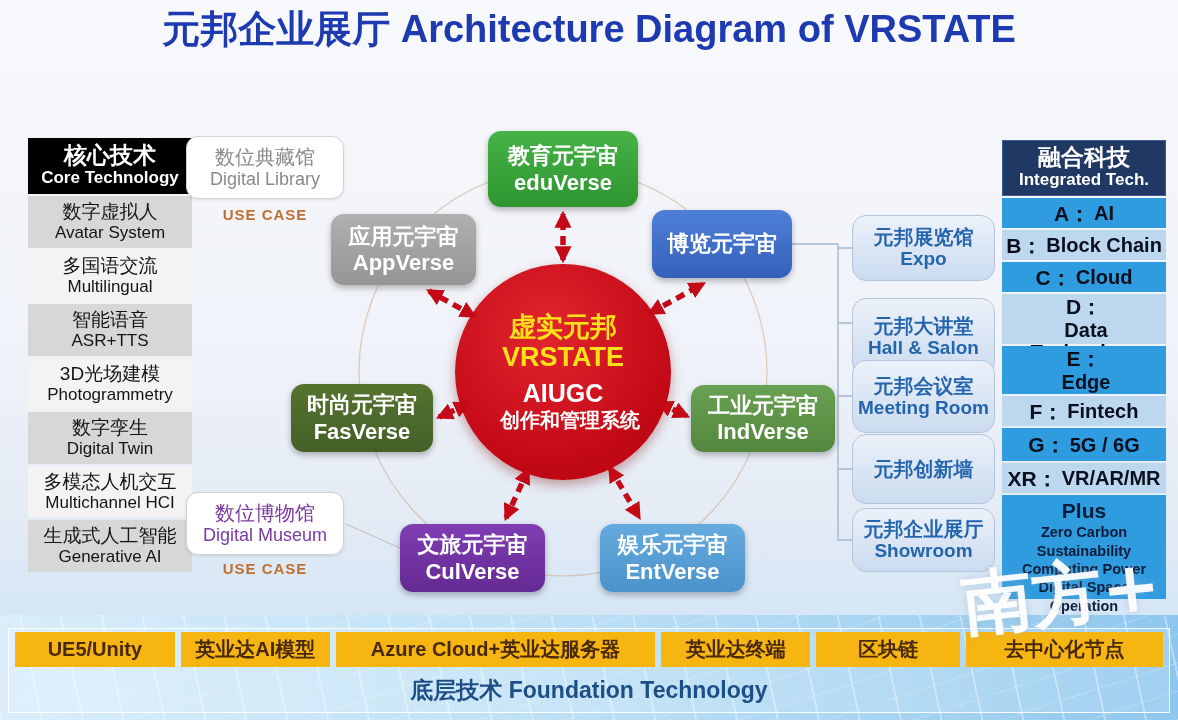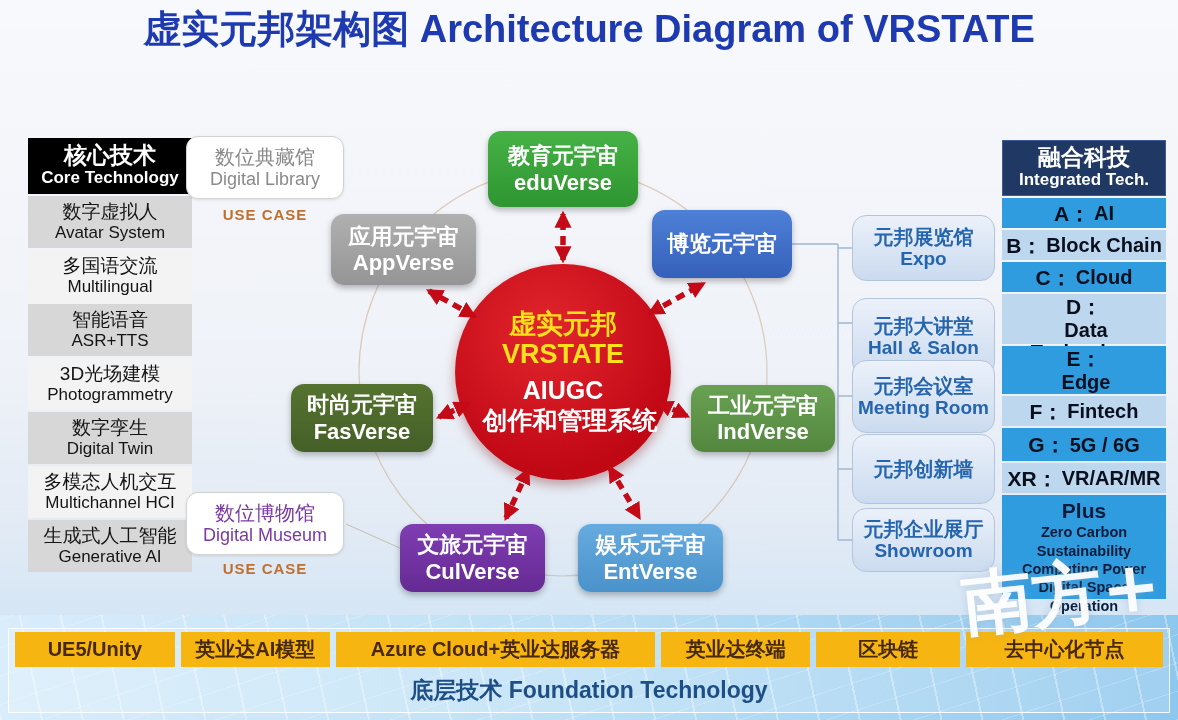--- a/index.html
+++ b/index.html
@@ -48,35 +48,35 @@
 
   
   .hub { position:absolute; left:455px; top:264px; width:216px; height:216px; border-radius:50%;
     background:radial-gradient(circle at 42% 32%, #e2262e 0%, #c00714 72%);
     box-shadow:0 5px 12px rgba(120,0,0,0.35);
     display:flex; flex-direction:column; align-items:center; justify-content:center;
     text-align:center; z-index:2; }
   .hub .l1 { color:#ffe11a; font-size:27px; font-weight:bold; line-height:1.12; }
   .hub .l2 { color:#ffe11a; font-size:27px; font-weight:bold; line-height:1.12; }
   .hub .l3 { color:#fff; font-size:25px; font-weight:bold; margin-top:8px; line-height:1.1; }
-  .hub .l4 { color:#fff; font-size:25px; font-weight:bold; line-height:1.2;margin-left:14px; }
+  .hub .l4 { color:#fff; font-size:20px; font-weight:bold; line-height:1.2;margin-left:14px; }
 
   
   .verse { position:absolute; border-radius:13px; color:#fff; text-align:center; font-weight:bold;
     display:flex; flex-direction:column; justify-content:center; z-index:2;
     box-shadow:0 3px 6px rgba(0,0,0,0.28); }
   .verse .zh { font-size:22px; line-height:1.2; }
   .verse .en { font-size:22px; line-height:1.15; }
   .v-edu  { left:488px; top:131px; width:150px; height:76px; background:linear-gradient(180deg,#46b246,#2e9530); }
   .v-expo { left:652px; top:210px; width:140px; height:68px; background:linear-gradient(180deg,#4e80d7,#3560ba); }
   .v-app  { left:331px; top:214px; width:145px; height:71px; background:linear-gradient(180deg,#b0b0b0,#959595); }
   .v-fas  { left:291px; top:384px; width:142px; height:68px; background:linear-gradient(180deg,#55732f,#455f28); }
   .v-ind  { left:691px; top:385px; width:144px; height:67px; background:linear-gradient(180deg,#69a153,#53873e); }
   .v-cul  { left:400px; top:524px; width:145px; height:68px; background:linear-gradient(180deg,#7f3db2,#652a93); }
-  .v-ent  { left:578px; top:524px; width:145px; height:68px; background:linear-gradient(180deg,#66abdf,#4a92cb); }
+  .v-ent  { left:600px; top:524px; width:145px; height:68px; background:linear-gradient(180deg,#66abdf,#4a92cb); }
 
   
   .fac { position:absolute; left:852px; width:143px; border-radius:14px;
     background:linear-gradient(180deg,#ebf1fa,#cbdbef); border:1px solid #b4c5db;
     color:#2565ae; font-weight:bold; text-align:center; z-index:2;
     display:flex; flex-direction:column; justify-content:center; padding:2px 4px; }
   .fac .zh { font-size:20px; line-height:1.15; }
   .fac .en { font-size:19px; line-height:1.1; }
   .f-expo { top:215px; height:66px; }
   .f-hall { top:298px; height:78px; }
@@ -116,21 +116,21 @@
     font-size:70px; font-weight:bold; color:#fff; font-family:"DejaVu Serif", serif;
     transform:rotate(-6deg); opacity:0.95; text-shadow:0 0 8px rgba(140,170,200,0.45); }
 </style>
 </head>
 <body>
 
 <div class="stage">
 
   <div class="bg-strip"></div>
 
-  <div class="title">虚实元邦架构图 Architecture Diagram of VRSTATE</div>
+  <div class="title">元邦企业展厅 Architecture Diagram of VRSTATE</div>
 
   <svg class="svg-under" width="1178" height="720" viewBox="0 0 1178 720">
     <circle cx="563" cy="372" r="204" fill="none" stroke="#caa27e" stroke-opacity="0.5" stroke-width="1.2"></circle>
     <path d="M792,244 H838 M838,244 V540 M838,248 H852 M838,323 H852 M838,396 H852 M838,469 H852 M838,540 H852" fill="none" stroke="#9fb8d4" stroke-width="1.4"></path>
     <line x1="346" y1="524" x2="402" y2="549" stroke="#b89b7a" stroke-opacity="0.6" stroke-width="1"></line>
   </svg>
 
   <div class="core-panel">
     <div class="core-header">
       <div class="zh">核心技术</div>

